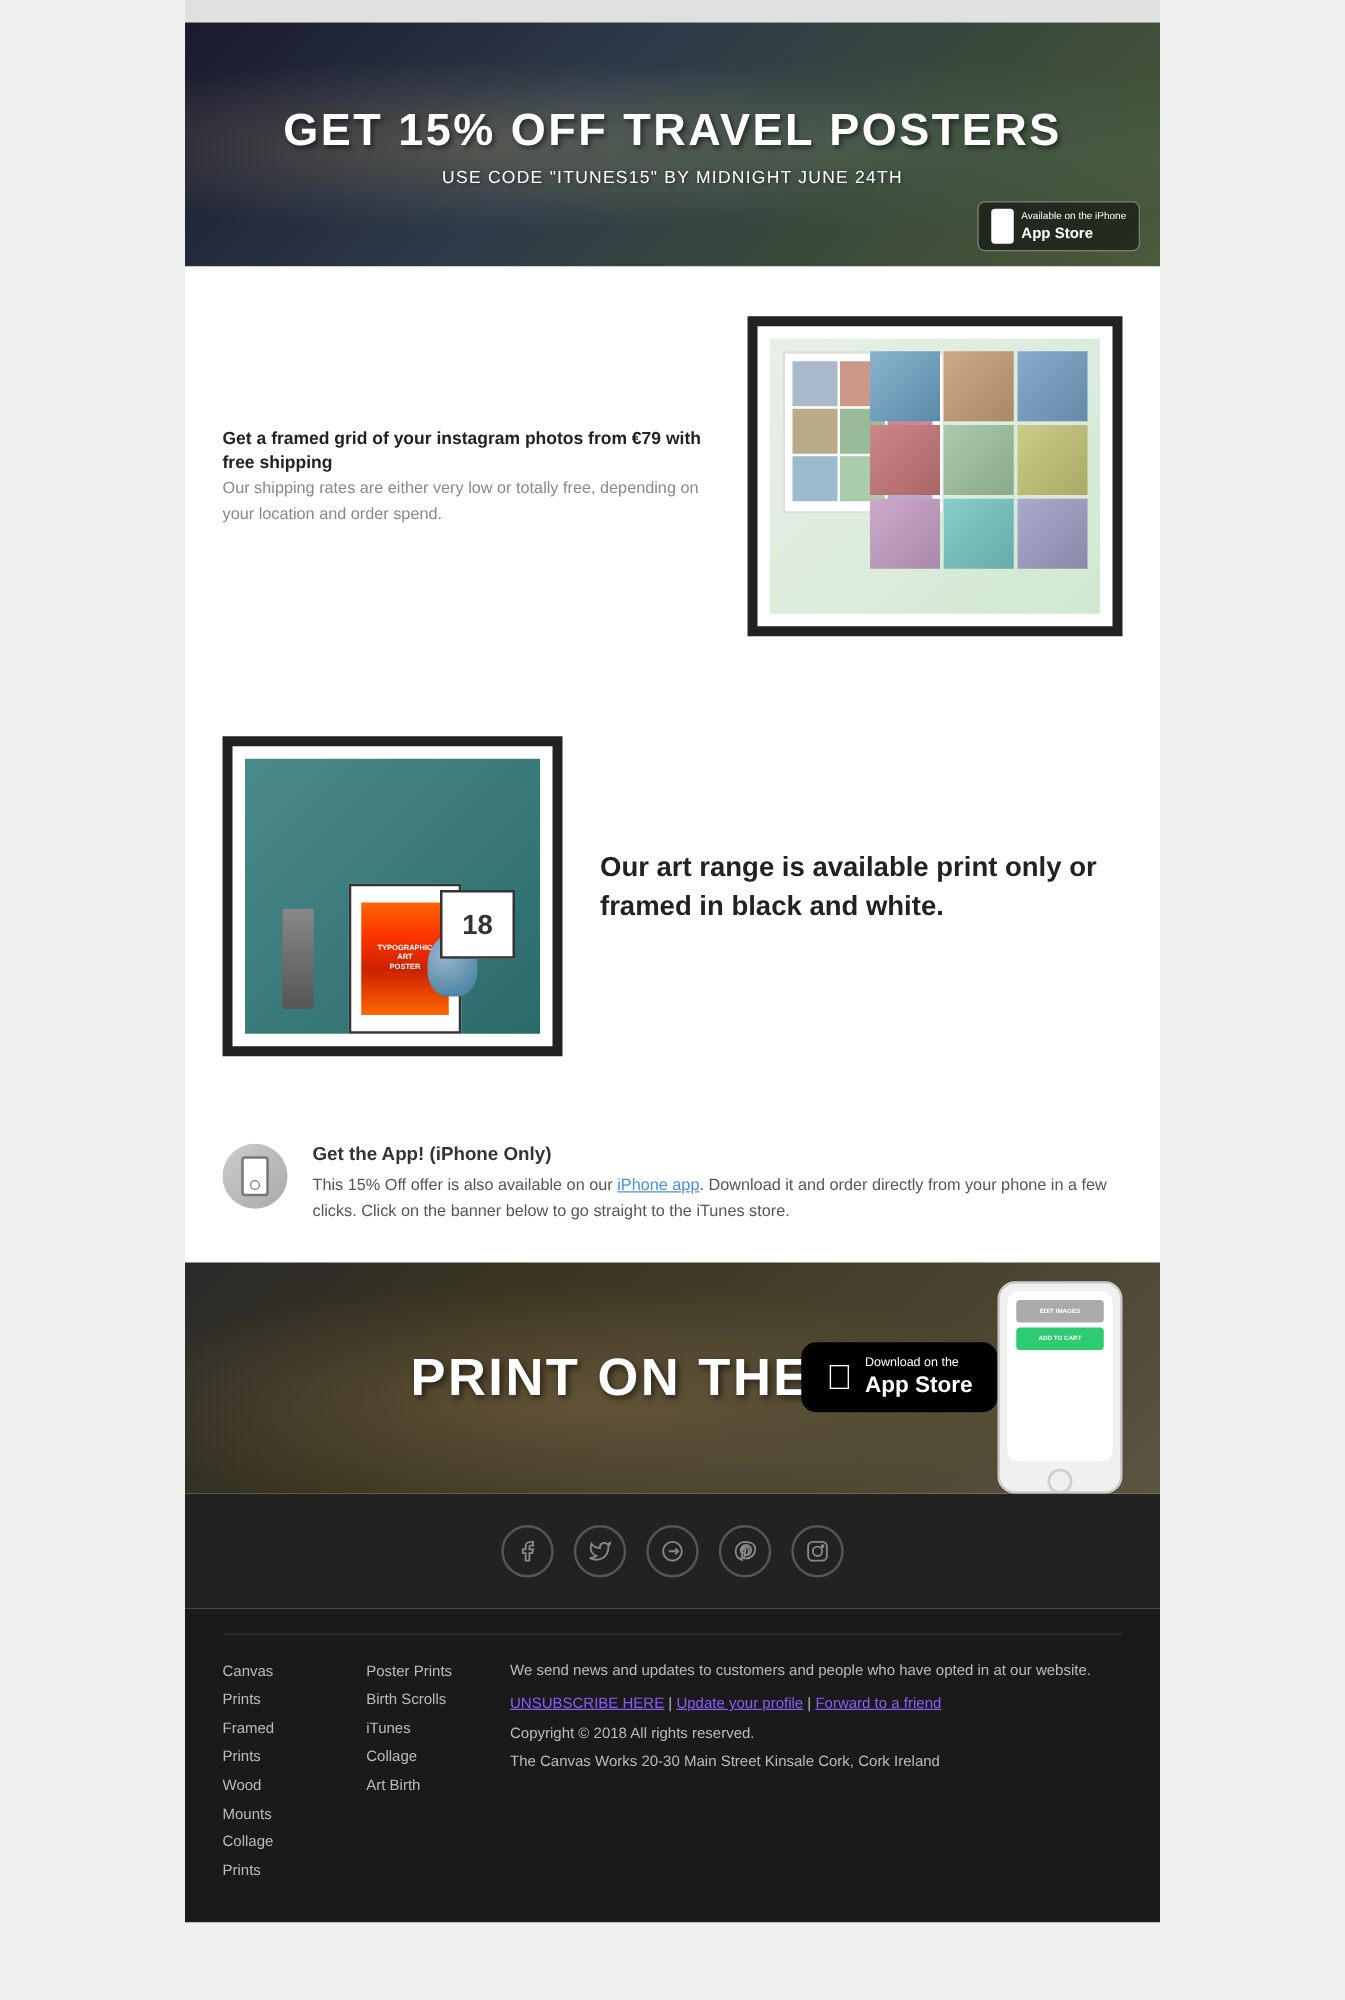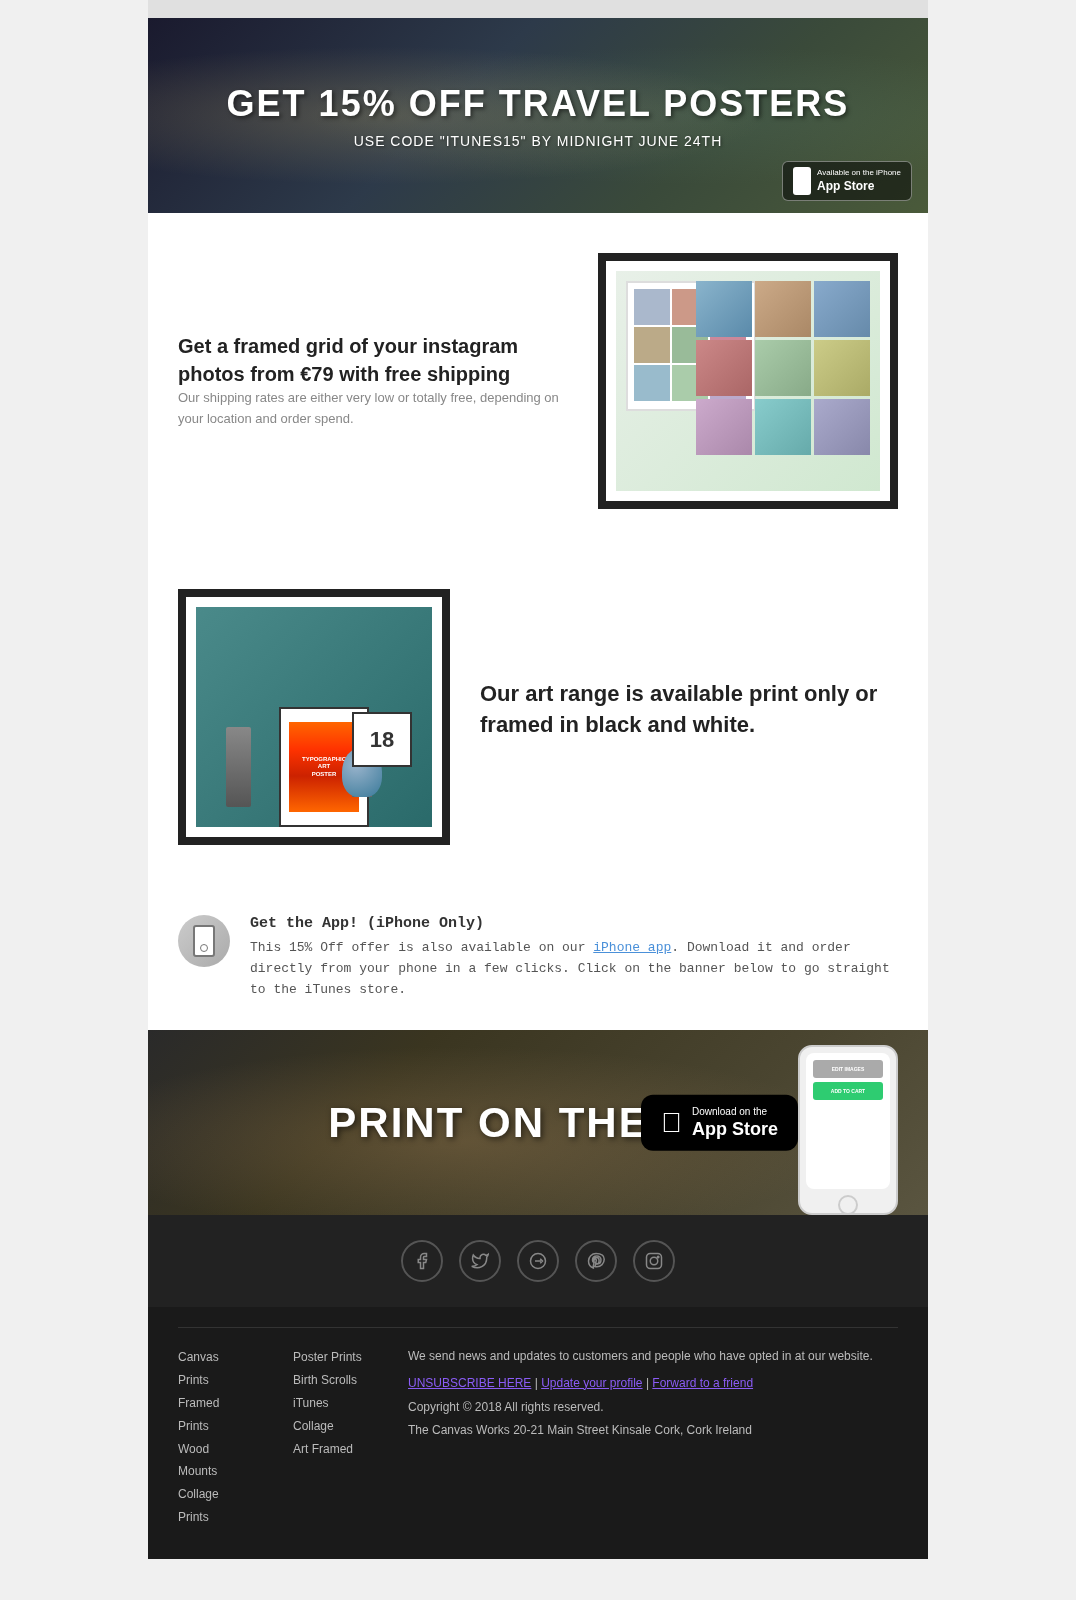--- a/index.html
+++ b/index.html
@@ -105,21 +105,21 @@
       padding: 40px 30px 40px 30px;
       display: flex;
       align-items: center;
       gap: 30px;
       background: #fff;
     }
     .section-framed .text-side {
       flex: 1;
     }
     .section-framed .text-side h2 {
-      font-size: 20px;
+      font-size: 14px;
       font-weight: bold;
       color: #222;
       line-height: 1.4;
     }
     .section-framed .text-side p {
       font-size: 13px;
       color: #888;
       line-height: 1.6;
     }
     .section-framed .image-side {
@@ -260,21 +260,20 @@
       color: #888;
     }
 
     
     .section-app {
       padding: 30px 30px;
       display: flex;
       align-items: flex-start;
       gap: 20px;
       background: #fff;
-      font-family: Liberation Mono, monospace;
     }
     .app-icon-circle {
       width: 52px;
       height: 52px;
       border-radius: 50%;
       background: linear-gradient(135deg, #ccc, #aaa);
       display: flex;
       align-items: center;
       justify-content: center;
       flex-shrink: 0;
@@ -640,26 +639,26 @@
         <a href="#">Wood</a>
         <a href="#">Mounts</a>
         <a href="#">Collage</a>
         <a href="#">Prints</a>
       </div>
       <div class="footer-col2">
         <a href="#">Poster Prints</a>
         <a href="#">Birth Scrolls</a>
         <a href="#">iTunes</a>
         <a href="#">Collage</a>
-        <a href="#">Art Framed</a>
+        <a href="#">Art Birth</a>
       </div>
       <div class="footer-info">
         <p>We send news and updates to customers and people who have opted in at our website.</p>
         <p class="unsub-line" style="margin-top:6px;">
           <a href="#">UNSUBSCRIBE HERE</a> | <a href="#">Update your profile</a> | <a href="#">Forward to a friend</a>
         </p>
         <p style="margin-top:4px;">Copyright © 2018 All rights reserved.</p>
-        <p style="margin-top:2px;">The Canvas Works 20-21 Main Street Kinsale Cork, Cork Ireland</p>
+        <p style="margin-top:2px;">The Canvas Works 20-30 Main Street Kinsale Cork, Cork Ireland</p>
       </div>
     </div>
   </div>
 
 </div>
 
 </body></html>

